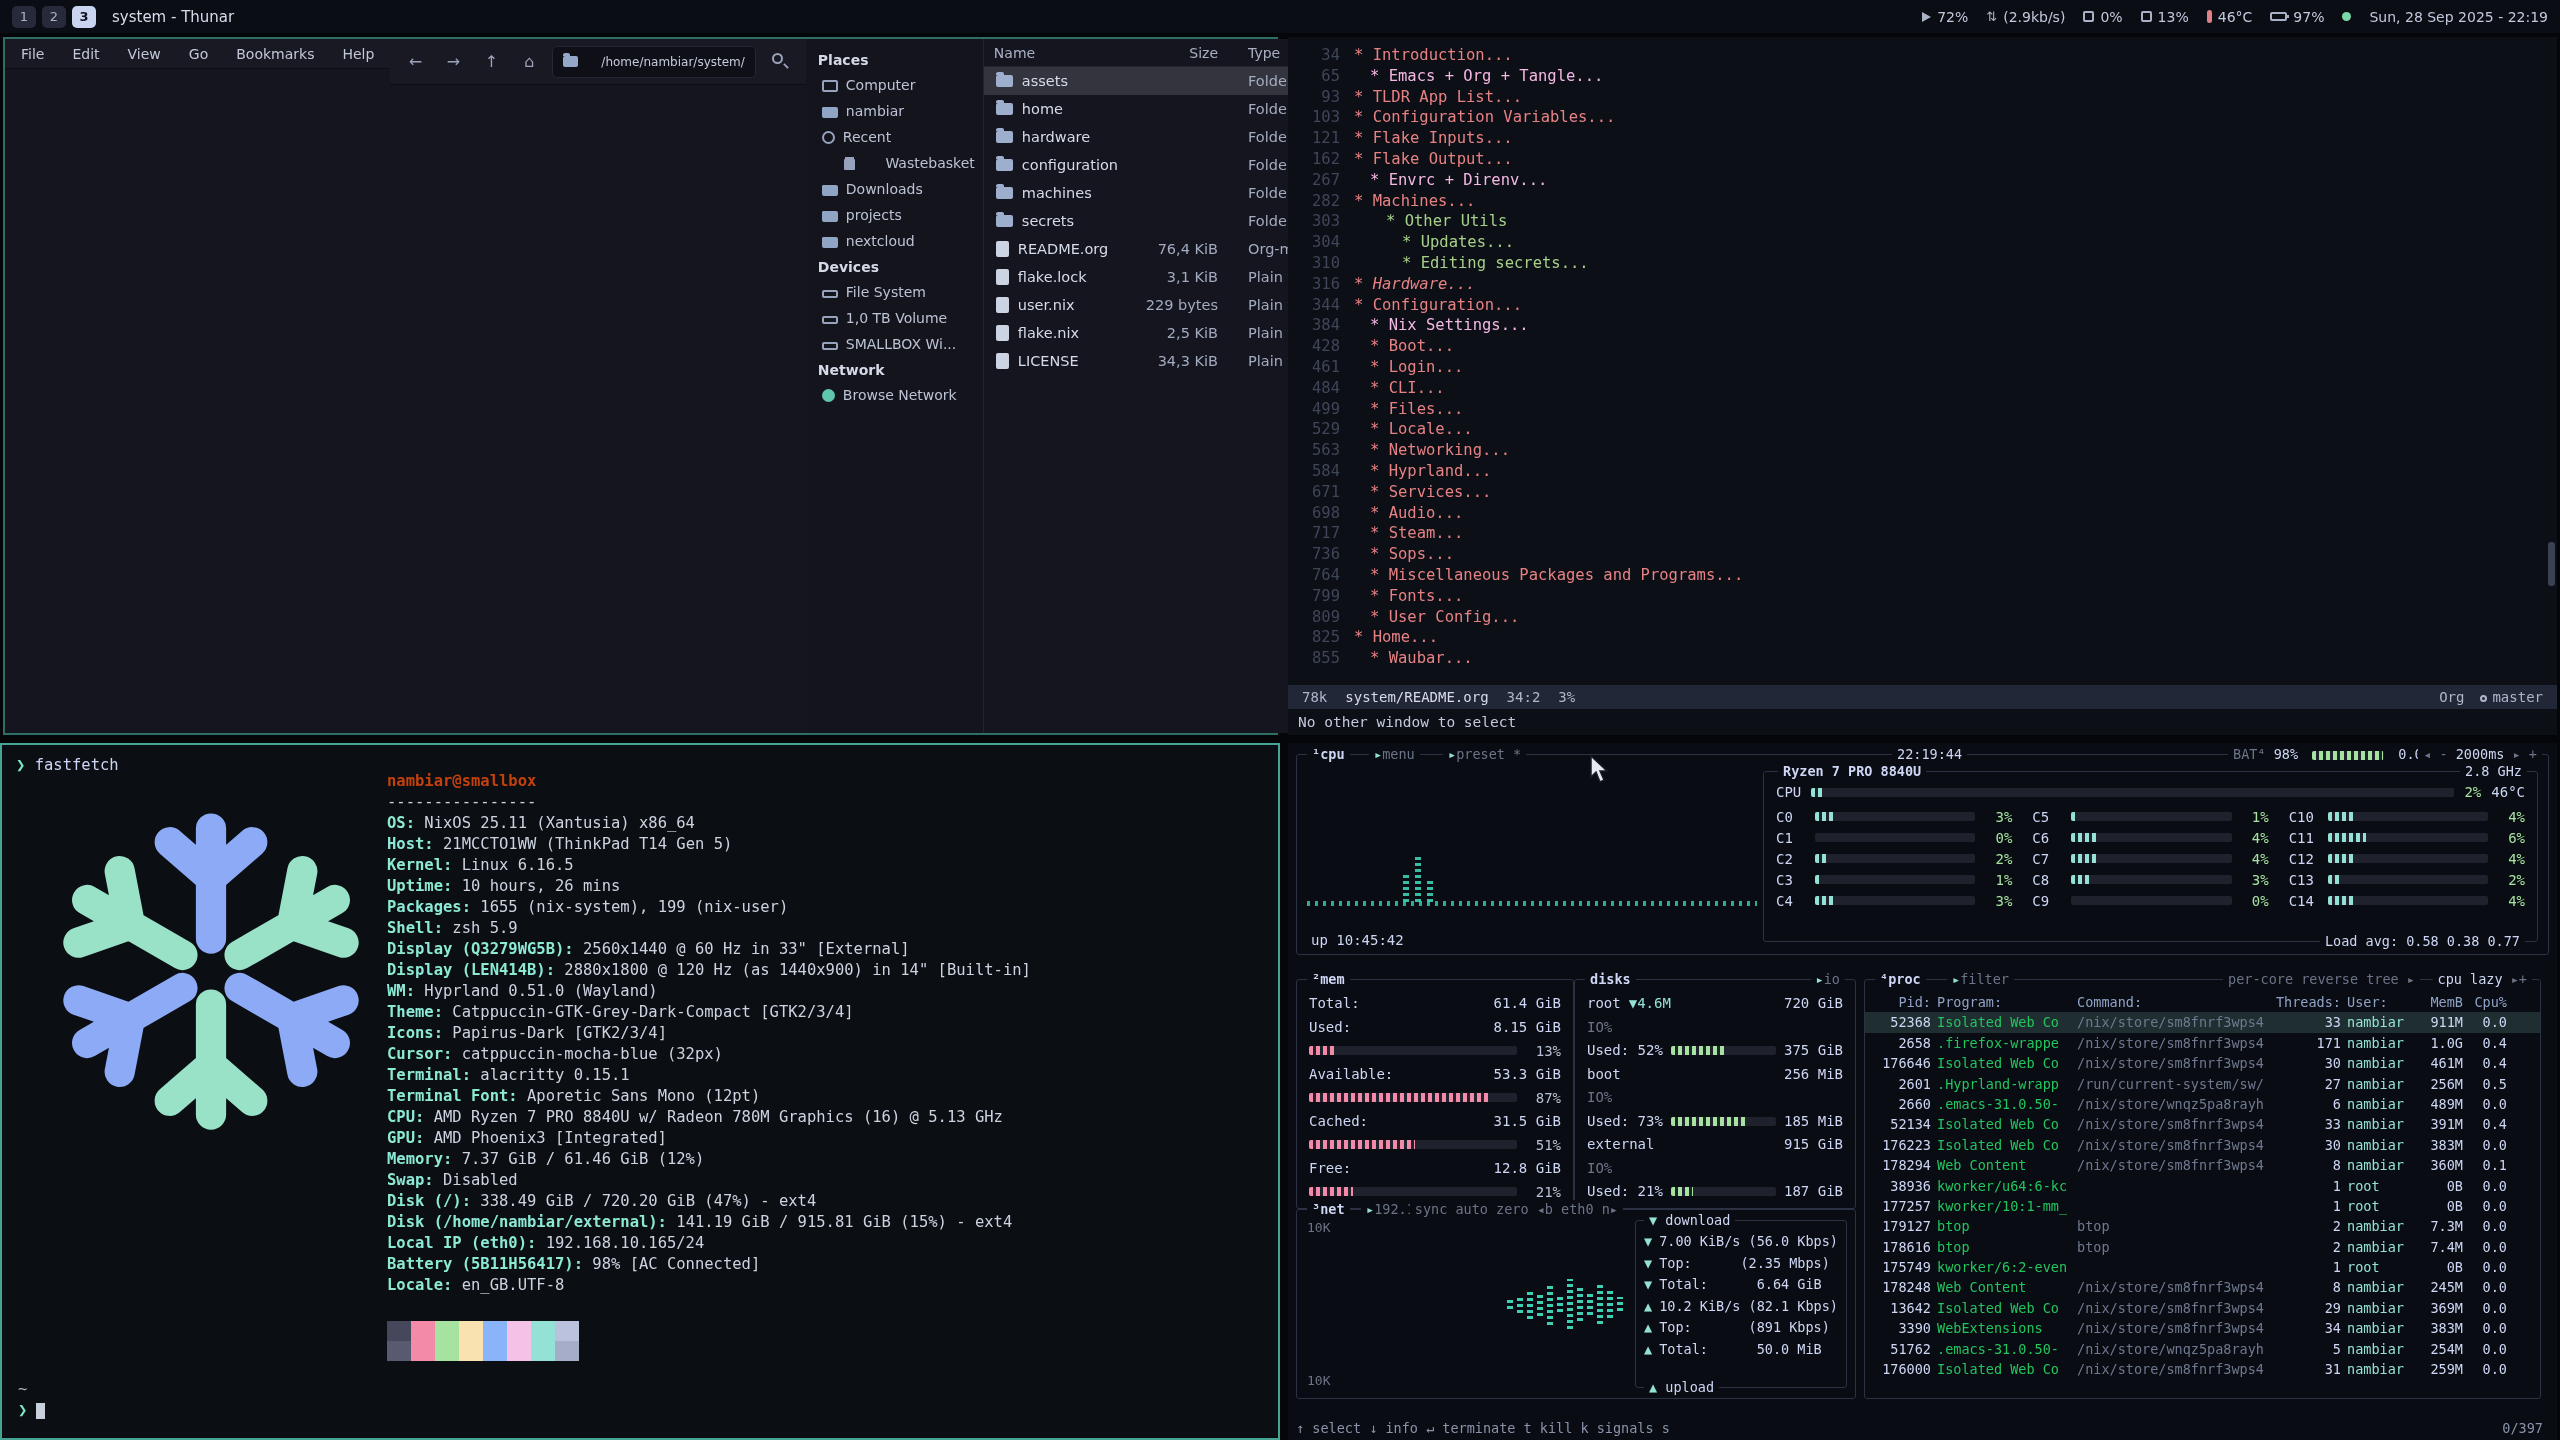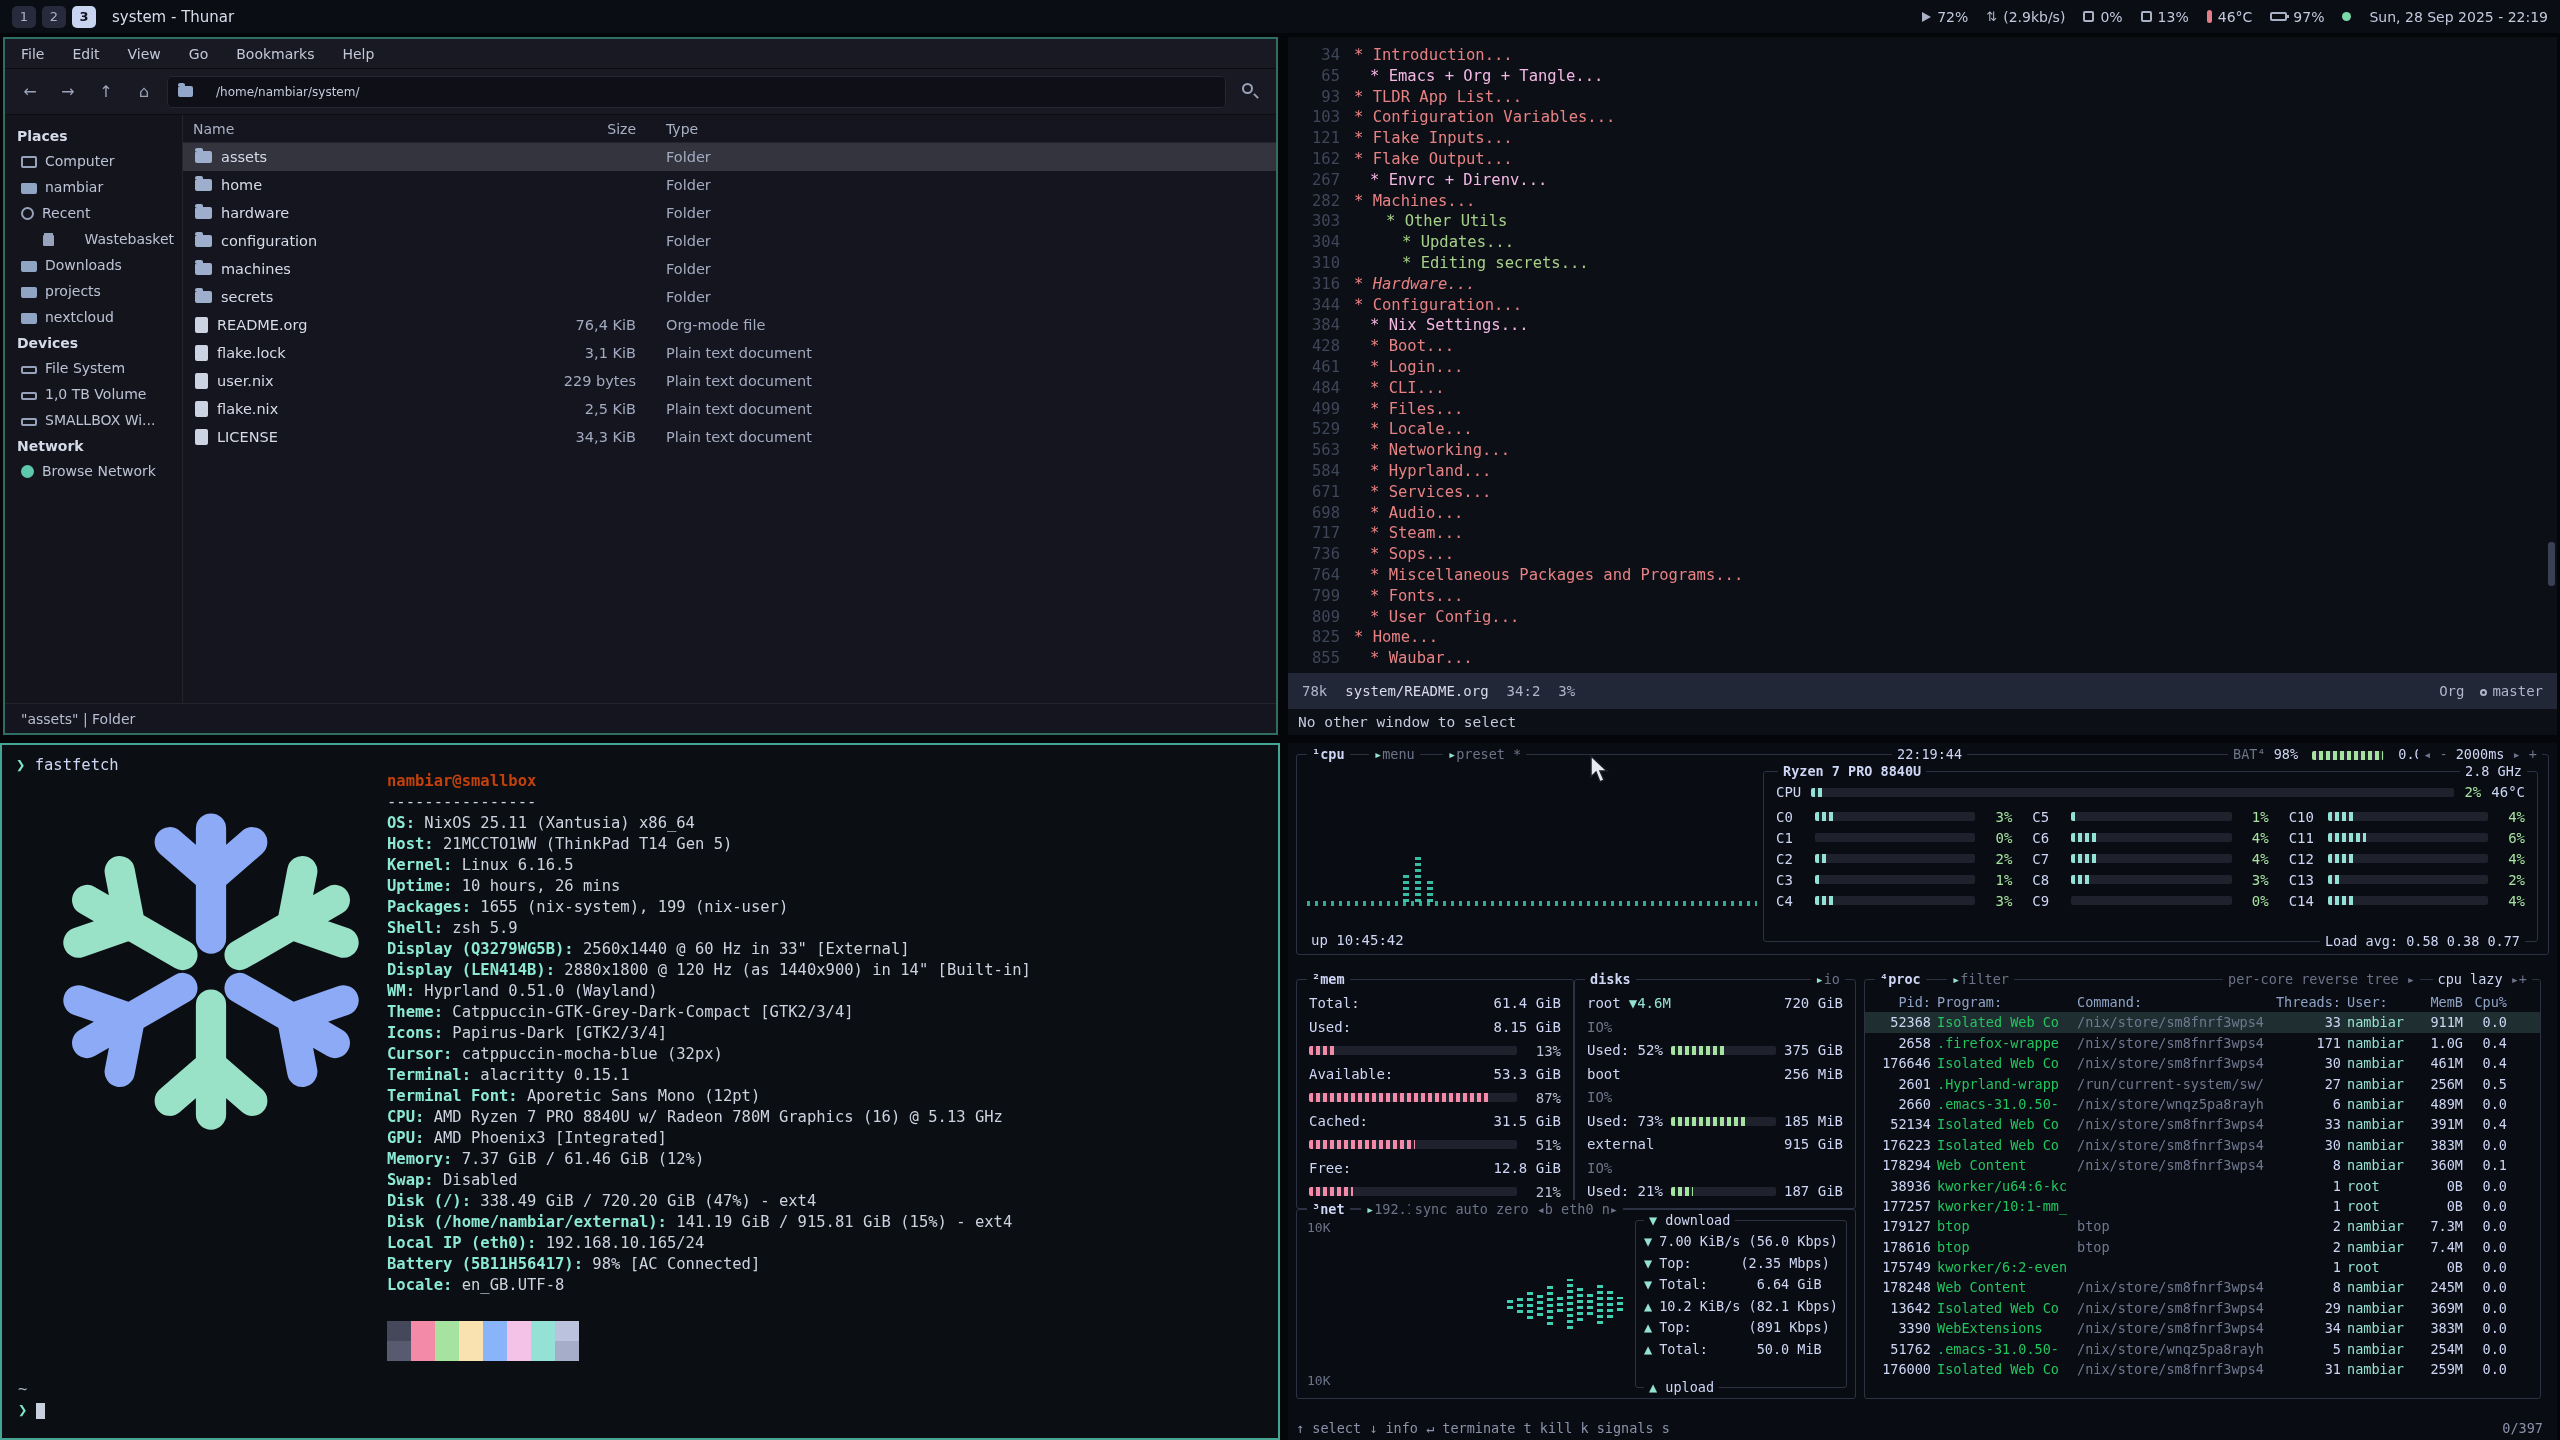--- a/index.html
+++ b/index.html
@@ -24,21 +24,21 @@
 .ic{display:inline-block;position:relative}
 .ic-volume-icon{width:0;height:0;border-top:5px solid transparent;border-bottom:5px solid transparent;border-left:9px solid #a9b1c6}
 .ic-network-icon{color:#a9b1c6;font-size:13px;font-family:"DejaVu Sans",sans-serif}
 .ic-gpu-icon,.ic-cpu-icon{width:11px;height:11px;border:2px solid #a9b1c6;border-radius:2px}
 .ic-temperature-icon{width:5px;height:13px;background:#e2808a;border-radius:3px}
 .ic-battery-icon{width:17px;height:9px;border:2px solid #a9b1c6;border-radius:2px}
 .ic-battery-icon::after{content:"";position:absolute;right:-4px;top:1px;width:2px;height:3px;background:#a9b1c6}
 .ic-power-icon{width:9px;height:9px;border-radius:50%;background:#7bd8a8}
 
 
-.thunar{position:absolute;left:3px;top:37px;width:1275px;height:698px;background:#15151f;border:2px solid #2f6e63;display:flex;flex-direction:column;font-family:"DejaVu Sans",sans-serif;font-size:15px;color:#c8cfdf}
+.thunar{position:absolute;left:3px;top:37px;width:1275px;height:698px;background:#15151f;border:2px solid #2f6e63;display:flex;flex-direction:row;font-family:"DejaVu Sans",sans-serif;font-size:15px;color:#c8cfdf}
 .menubar{height:30px;background:#191923;display:flex;align-items:center;gap:28px;padding:0 16px;color:#c2c8d8;font-size:14px;border-bottom:1px solid #0c0c12;flex:0 0 auto}
 .mi{cursor:default}
 .toolbar{height:46px;background:#191923;display:flex;align-items:center;gap:8px;padding:0 10px;border-bottom:1px solid #0c0c12;flex:0 0 auto}
 .tbtn{width:30px;height:30px;border:none;background:transparent;color:#9aa3ba;font-size:16px;border-radius:4px;font-family:"DejaVu Sans",sans-serif}
 .pathbar{flex:1;height:32px;background:#0f0f17;border:1px solid #262634;border-radius:5px;display:flex;align-items:center;gap:23px;padding:0 10px;color:#c5cbdc;font-size:12px}
 .pb-ic{width:15px;height:11px;background:#93a8c8;border-radius:2px;position:relative;flex:0 0 auto}
 .pb-ic::before{content:"";position:absolute;top:-3px;left:0;width:7px;height:3px;background:#93a8c8;border-radius:2px 2px 0 0}
 .searchbtn{width:32px;height:32px;border-radius:50%;background:transparent;border:none;position:relative}
 .mag{position:absolute;left:8px;top:7px;width:11px;height:11px;border:2px solid #9aa3ba;border-radius:50%}
 .mag::after{content:"";position:absolute;left:9px;top:10px;width:6px;height:2px;background:#9aa3ba;transform:rotate(45deg)}
@@ -73,21 +73,21 @@
 
 .emacs{position:absolute;left:1288px;top:37px;width:1269px;height:698px;background:#0c0f16;display:flex;flex-direction:column;font-size:15.5px}
 .ebody{flex:1;padding:8px 0 0 8px;overflow:hidden;position:relative}
 .eline{height:20.8px;line-height:20.8px;white-space:pre}
 .lnum{display:inline-block;width:44px;text-align:right;color:#3f4659;margin-right:14px}
 .ec-red{color:#e78284}
 .ec-pink{color:#f4b8e4}
 .ec-green{color:#a6d189}
 .escroll{position:absolute;right:2px;top:0;width:7px;height:648px}
 .ethumb{position:absolute;top:78%;width:7px;height:44px;background:#3a4154;border-radius:3px}
-.modeline{height:36px;background:#222737;display:flex;justify-content:space-between;align-items:center;padding:0 14px;font-size:14px;color:#aeb6ca;flex:0 0 auto}
+.modeline{height:24px;background:#222737;display:flex;justify-content:space-between;align-items:center;padding:0 14px;font-size:14px;color:#aeb6ca;flex:0 0 auto}
 .ml-l{display:flex;gap:18px}
 .ml-file{color:#d7dcec}
 .ml-r{display:flex;gap:16px;align-items:center}
 .git-dot{display:inline-block;width:7px;height:7px;border:2px solid #aeb6ca;border-radius:50%;margin-right:5px;vertical-align:middle}
 .echo{height:26px;display:flex;align-items:center;padding:0 10px;font-size:14.5px;color:#c3cadd;flex:0 0 auto}
 
 
 .term{position:absolute;left:0;top:743px;width:1280px;height:697px;background:#0b0e13;border:2px solid #46a493;padding:10px 14px;font-size:15.5px;line-height:21px}
 .prompt{color:#7ee8c7;font-weight:bold}
 .nixlogo{position:absolute;left:44px;top:44px}

